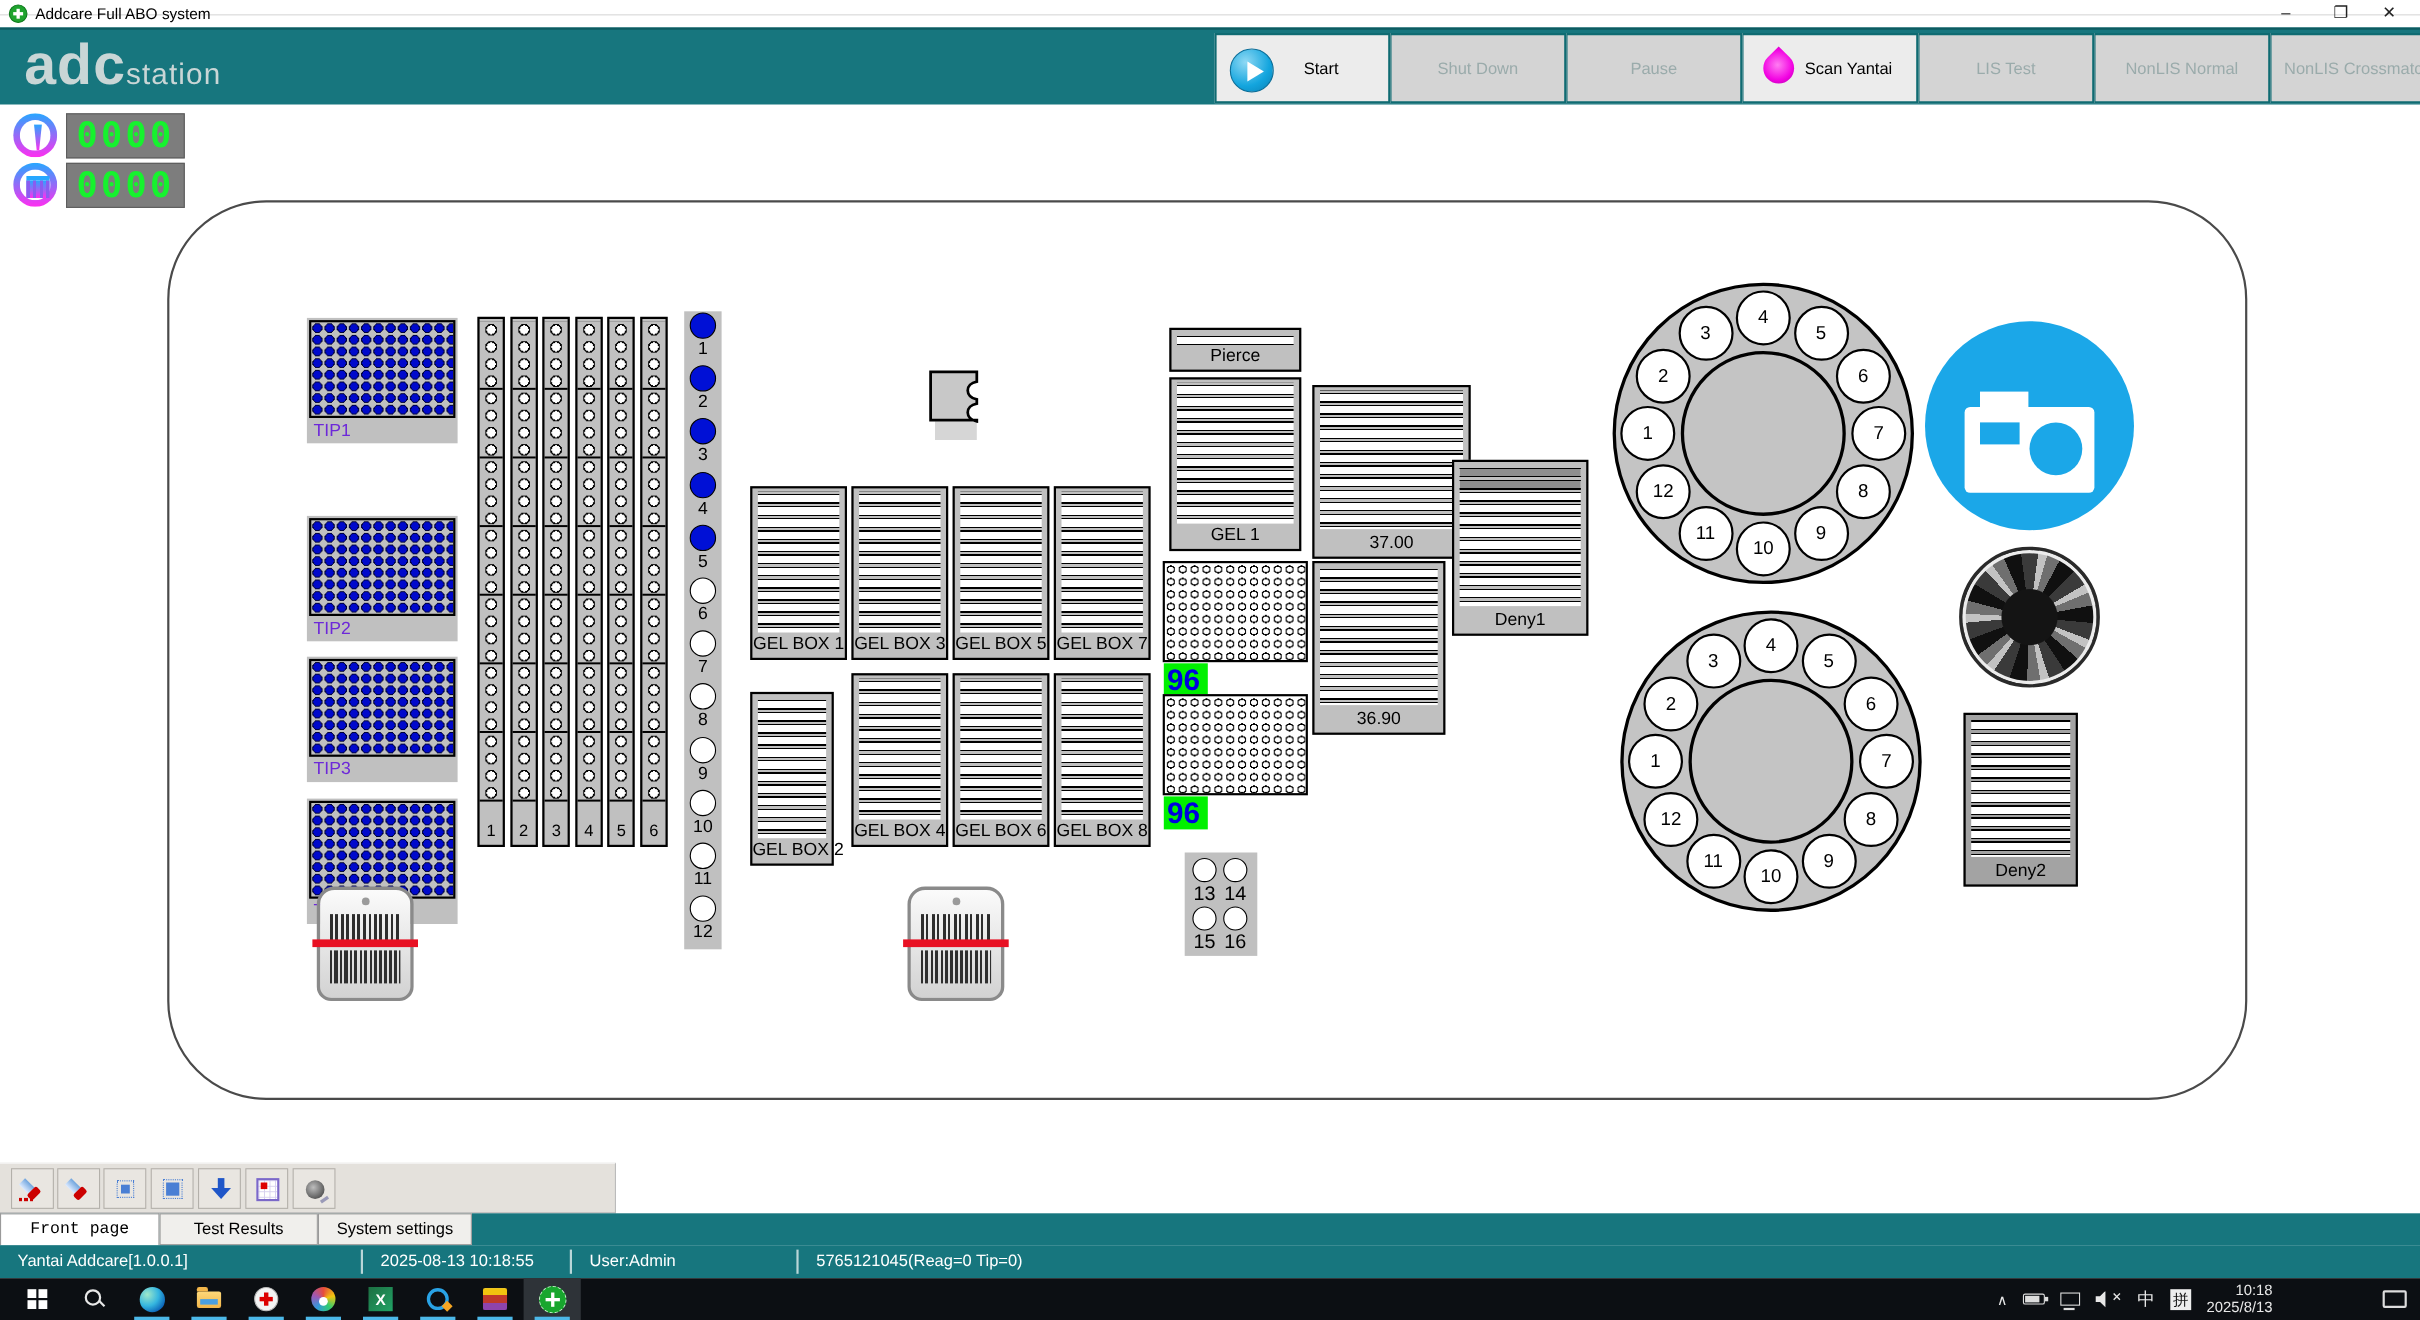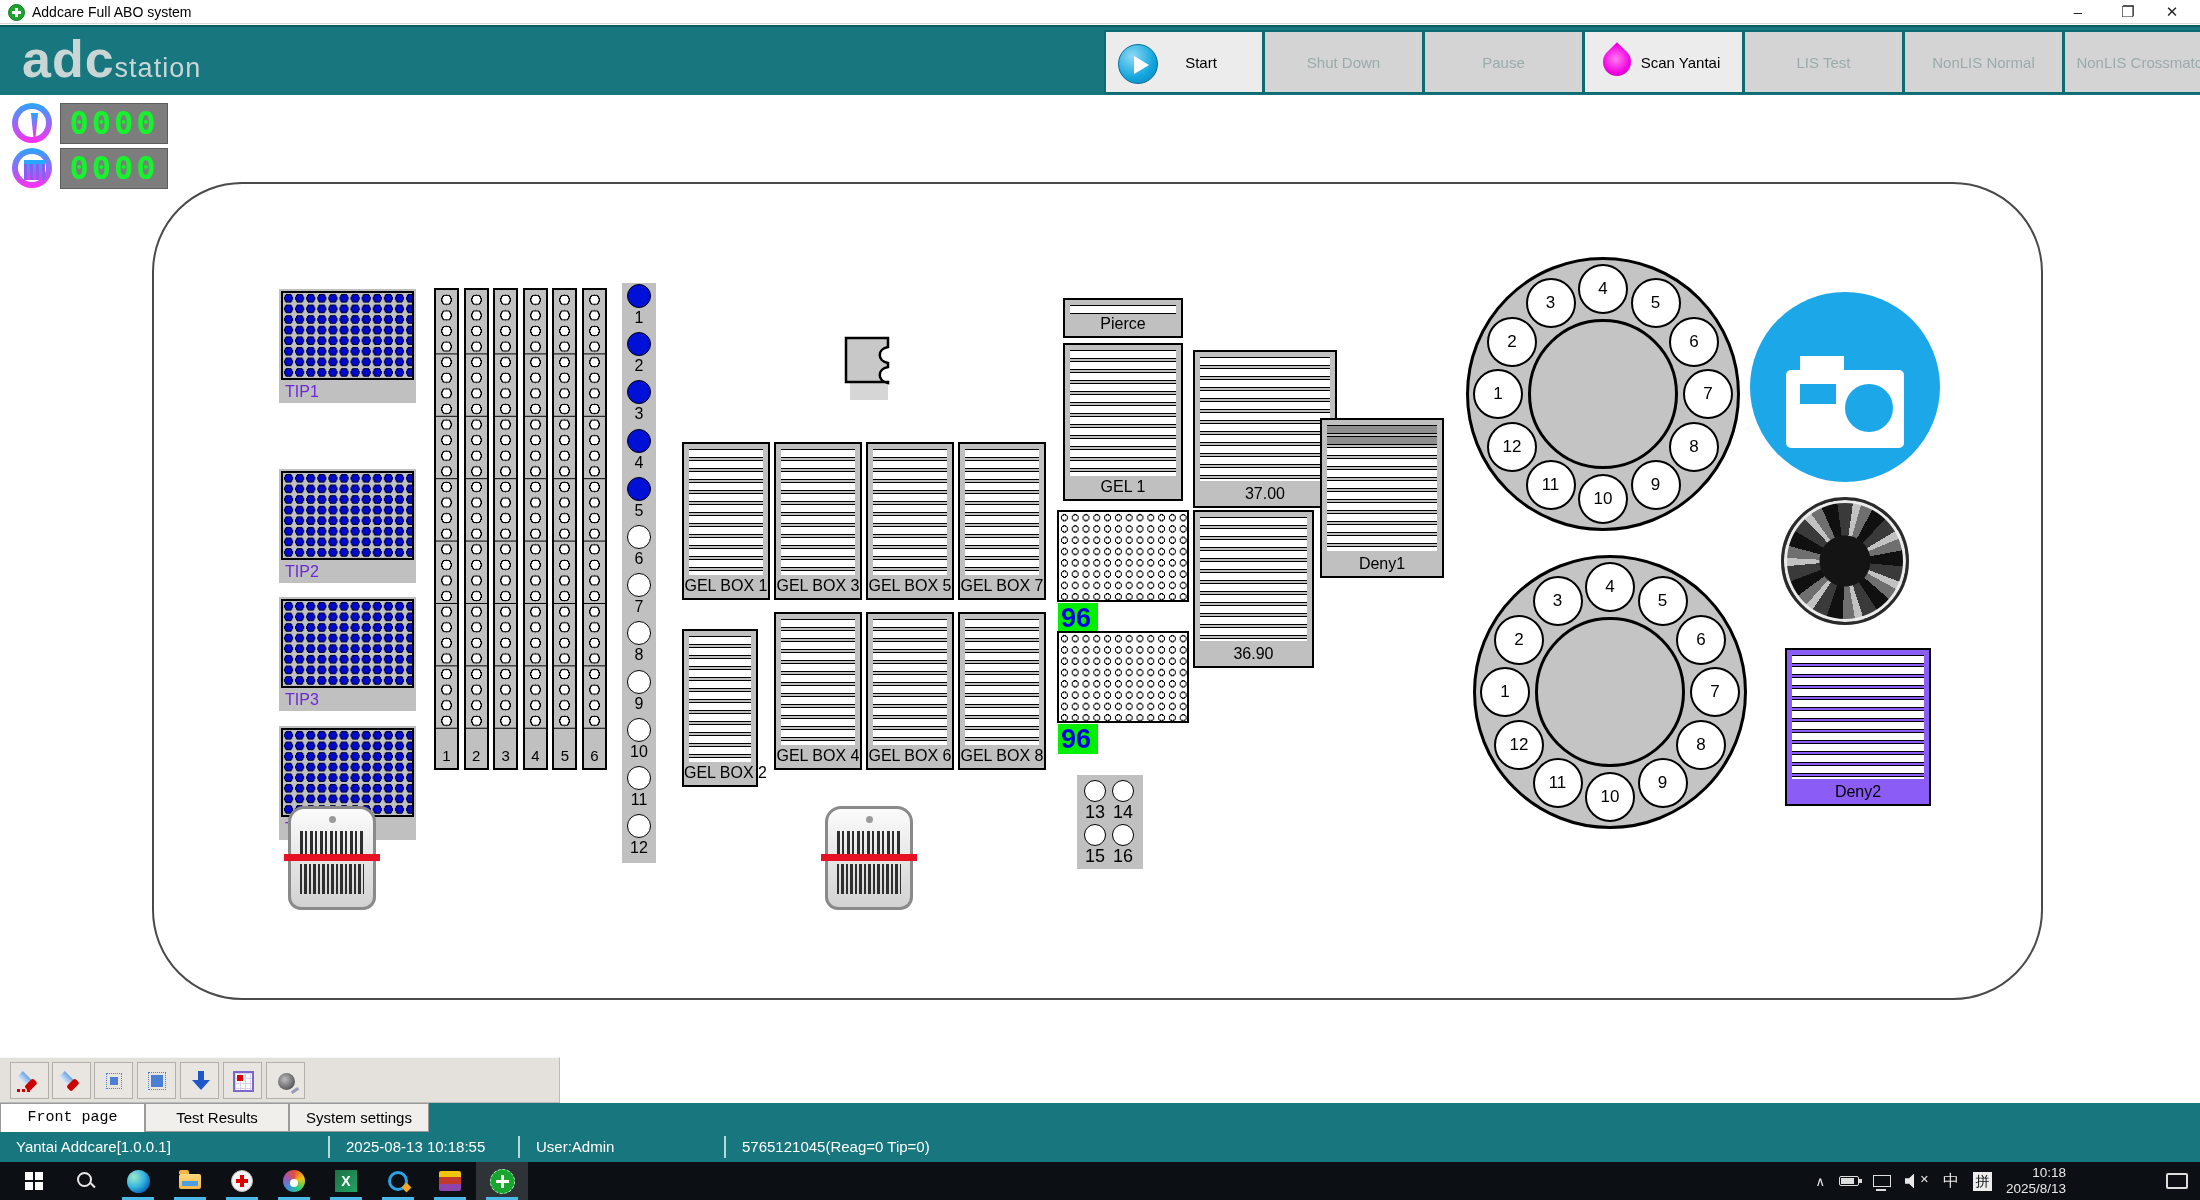--- a/index.html
+++ b/index.html
@@ -1,20 +1,20 @@
 <!DOCTYPE html>
 <html><head>
 <meta charset="utf-8">
 <style>
   * { margin:0; padding:0; box-sizing:border-box; font-family:"Liberation Sans", sans-serif; }
   html,body { width:2200px; height:1200px; overflow:hidden; background:#fff; }
   #win { position:relative; width:2200px; height:1200px; background:#fff; }
 
   
-  #titlebar { position:absolute; left:0; top:0; width:2200px; height:24px; background:#fff; border-bottom:1px solid #d8d8d8; }
+  #titlebar { position:absolute; left:0; top:0; width:2200px; height:14px; background:#fff; border-bottom:1px solid #d8d8d8; }
   #app-icon { position:absolute; left:8px; top:4px; width:17px; height:17px; border-radius:50%;
     background:#1fa32e; background-image:linear-gradient(#fff,#fff),linear-gradient(#fff,#fff);
     background-size:9px 3px,3px 9px; background-position:center center; background-repeat:no-repeat;
     border:1px solid #0e7a1c; }
   #title-text { position:absolute; left:32px; top:4px; font-size:14px; color:#000; }
   .winctl { position:absolute; top:0; width:44px; height:24px; text-align:center; line-height:24px; font-size:15px; color:#222; cursor:default; }
 
   
   #header { position:absolute; left:0; top:25px; width:2200px; height:70px; background:#17767e; border-top:2px solid #0d5a60; }
   #logo { position:absolute; left:22px; top:2px; color:#c9d6d6; letter-spacing:1px; }
@@ -415,21 +415,21 @@
   <div class="plate" style="top:510px"></div>
   <div class="badge" style="top:603px">96</div>
   <div class="plate" style="top:631px"></div>
   <div class="badge" style="top:724px">96</div>
 
   <div class="gbox" style="left:1320px; top:418px; width:124px; height:160px">
     <div class="slats" style="height:128px"></div>
     <div class="darkslats"></div>
     <div class="boxlabel">Deny1</div>
   </div>
-  <div class="gbox" style="left:1785px; top:648px; width:146px; height:158px; background:#8b5cf6">
+  <div class="gbox" style="left:1785px; top:648px; width:104px; height:158px; background:#a3a3a3">
     <div class="slats" style="height:126px"></div>
     <div class="boxlabel">Deny2</div>
   </div>
 
   <div class="car" id="car1" style="left:1466px; top:257px">
       <div class="hub"></div>
       <div class="pocket" style="left: 4px; top: 109px;">1</div>
       <div class="pocket" style="left: 18.0673px; top: 56.5px;">2</div>
       <div class="pocket" style="left: 56.5px; top: 18.0673px;">3</div>
       <div class="pocket" style="left: 109px; top: 4px;">4</div>

